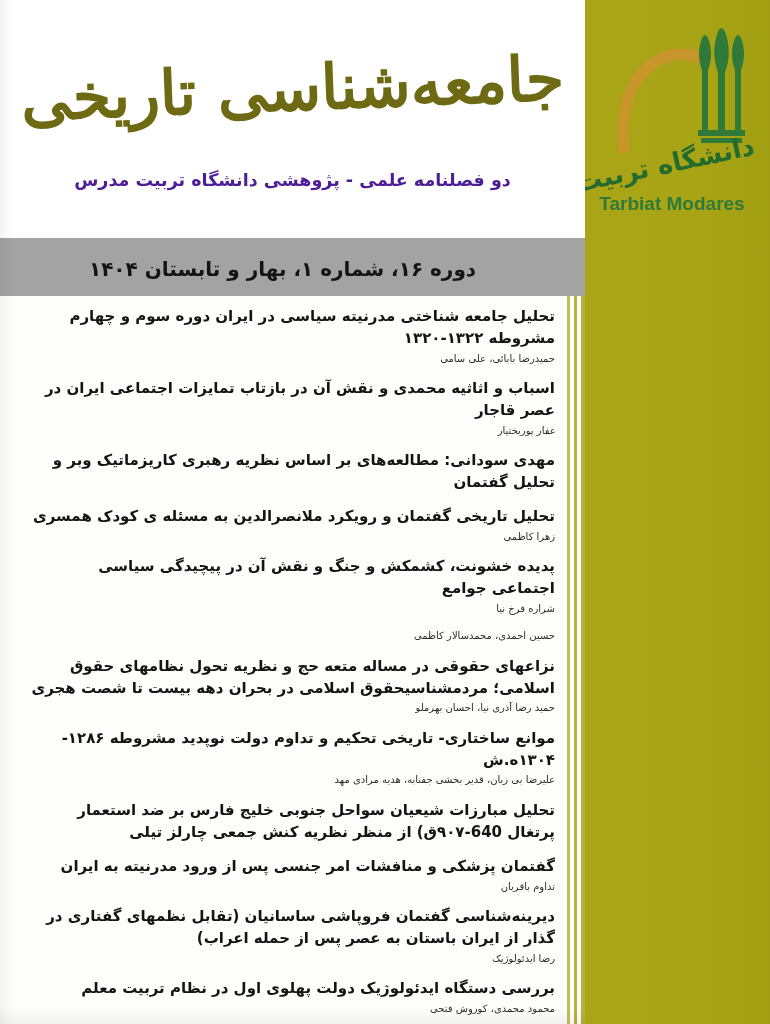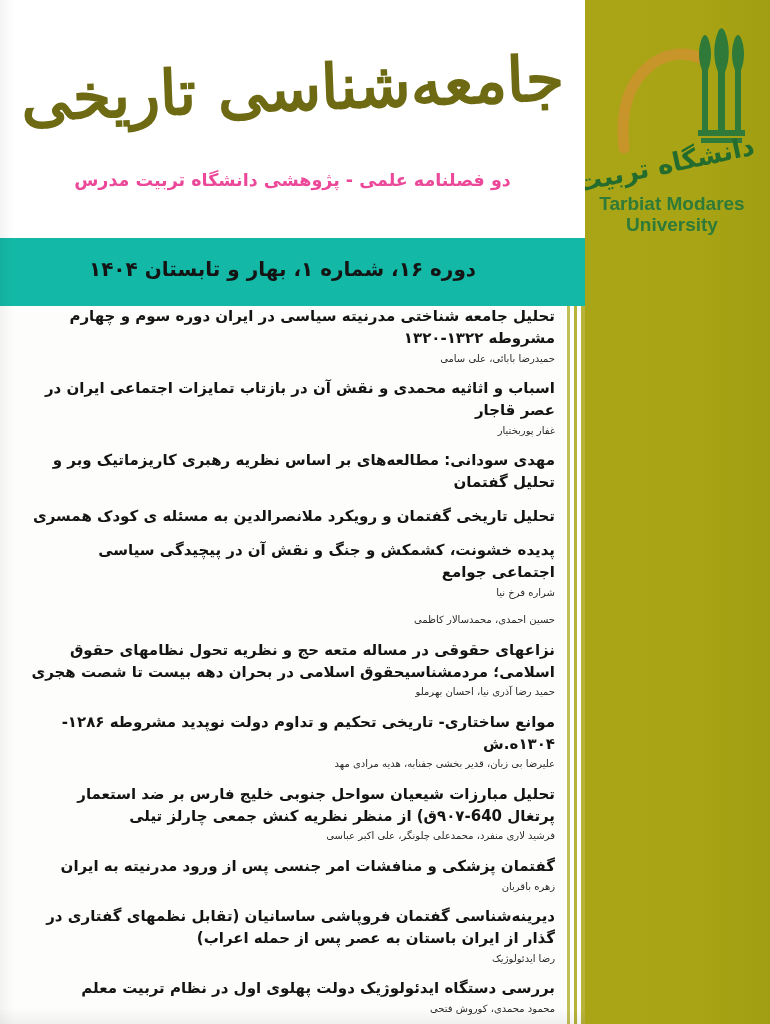--- a/index.html
+++ b/index.html
@@ -53,28 +53,28 @@
   .masthead{position:absolute;top:0;left:0;width:585px;height:238px;background:#ffffff;}
   .journal-title{
     position:absolute;top:58px;left:0;width:585px;text-align:center;
     color:#6e6a14;font-size:62px;font-weight:bold;
     font-family:"DejaVu Serif","Liberation Serif",serif;
     letter-spacing:-1px;line-height:1;
     transform:rotate(-2.2deg);
   }
   .journal-sub{
     position:absolute;top:170px;left:0;width:585px;text-align:center;
-    color:#ec4899;font-size:17.5px;font-weight:bold;
+    color:#4c1d95;font-size:17.5px;font-weight:bold;
     font-family:"DejaVu Sans","Liberation Sans",sans-serif;
   }
 
   
   .issue-banner{
-    position:absolute;top:238px;left:0;width:585px;height:68px;
-    background:#14b8a6;
+    position:absolute;top:238px;left:0;width:585px;height:58px;
+    background:#a3a3a3;
   }
   .issue-text{
     position:absolute;top:0;left:0;width:565px;height:62px;
     display:flex;align-items:center;justify-content:center;
     color:#141414;font-size:20px;font-weight:bold;
     font-family:"DejaVu Sans","Liberation Sans",sans-serif;
   }
 
   
   .toc{
@@ -122,21 +122,20 @@
           <path d="M96 12 C92 22 92 34 96 44 L96 104 L102 104 L102 44 C106 34 106 22 102 12 C100 8 98 8 96 12 Z"></path>
           <path d="M112 6 C107 18 107 34 112 46 L112 106 L119 106 L119 46 C124 34 124 18 119 6 C117 1 114 1 112 6 Z"></path>
           <path d="M129 12 C125 22 125 34 129 44 L129 104 L135 104 L135 44 C139 34 139 22 135 12 C133 8 131 8 129 12 Z"></path>
         </g>
         <rect x="92" y="104" width="47" height="6" fill="#2f7a38"></rect>
         <rect x="95" y="112" width="41" height="5" fill="#2f7a38"></rect>
       </svg>
       <div class="logo-fa">دانشگاه تربیت مدرس</div>
       <div class="logo-en">
         <span>Tarbiat Modares</span>
-        <span>University</span>
       </div>
     </div>
   </div>
 
   <div class="stripes">
     <i class="st1"></i>
     <i class="st2"></i>
     <i class="st3"></i>
     <i class="st4"></i>
     <i class="st5"></i>
@@ -159,43 +158,43 @@
       </div>
       <div class="toc-item">
         <div class="toc-title">اسباب و اثاثیه محمدی و نقش آن در بازتاب تمایزات اجتماعی ایران در عصر قاجار</div>
         <div class="toc-authors">غفار پوربختیار</div>
       </div>
       <div class="toc-item">
         <div class="toc-title">مهدی سودانی: مطالعه‌های بر اساس نظریه رهبری کاریزماتیک وبر و تحلیل گفتمان</div>
       </div>
       <div class="toc-item">
         <div class="toc-title">تحلیل تاریخی گفتمان و رویکرد ملانصرالدین به مسئله ی کودک همسری</div>
+        <div class="toc-authors">زهرا کاظمی</div>
       </div>
       <div class="toc-item">
         <div class="toc-title">پدیده خشونت، کشمکش و جنگ و نقش آن در پیچیدگی سیاسی اجتماعی جوامع</div>
         <div class="toc-authors">شراره فرخ نیا</div>
       </div>
       <div class="toc-item">
         <div class="toc-authors">حسین احمدی، محمدسالار کاظمی</div>
       </div>
       <div class="toc-item">
         <div class="toc-title">نزاعهای حقوقی در مساله متعه حج و نظریه تحول نظامهای حقوق اسلامی؛ مردمشناسیحقوق اسلامی در بحران دهه بیست تا شصت هجری</div>
         <div class="toc-authors">حمید رضا آذری نیا، احسان بهرملو</div>
       </div>
       <div class="toc-item">
         <div class="toc-title">موانع ساختاری- تاریخی تحکیم و تداوم دولت نوپدید مشروطه ۱۲۸۶- ۱۳۰۴ه.ش</div>
         <div class="toc-authors">علیرضا بی زبان، قدیر بخشی جفنابه، هدیه مرادی مهد</div>
       </div>
       <div class="toc-item">
         <div class="toc-title">تحلیل مبارزات شیعیان سواحل جنوبی خلیج فارس بر ضد استعمار پرتغال 640-۹۰۷ق) از منظر نظریه کنش جمعی چارلز تیلی</div>
-        <div class="toc-authors">فرشید لاری منفرد، محمدعلی چلونگر، علی اکبر عباسی</div>
       </div>
       <div class="toc-item">
         <div class="toc-title">گفتمان پزشکی و منافشات امر جنسی پس از ورود مدرنیته به ایران</div>
-        <div class="toc-authors">زهره باقربان</div>
+        <div class="toc-authors">تداوم باقربان</div>
       </div>
       <div class="toc-item">
         <div class="toc-title">دیرینه‌شناسی گفتمان فروپاشی ساسانیان (تقابل نظمهای گفتاری در گذار از ایران باستان به عصر پس از حمله اعراب)</div>
         <div class="toc-authors">رضا ایدئولوژیک</div>
       </div>
       <div class="toc-item">
         <div class="toc-title">بررسی دستگاه ایدئولوژیک دولت پهلوی اول در نظام تربیت معلم</div>
         <div class="toc-authors">محمود محمدی، کوروش فتحی</div>
       </div>
     </div>

